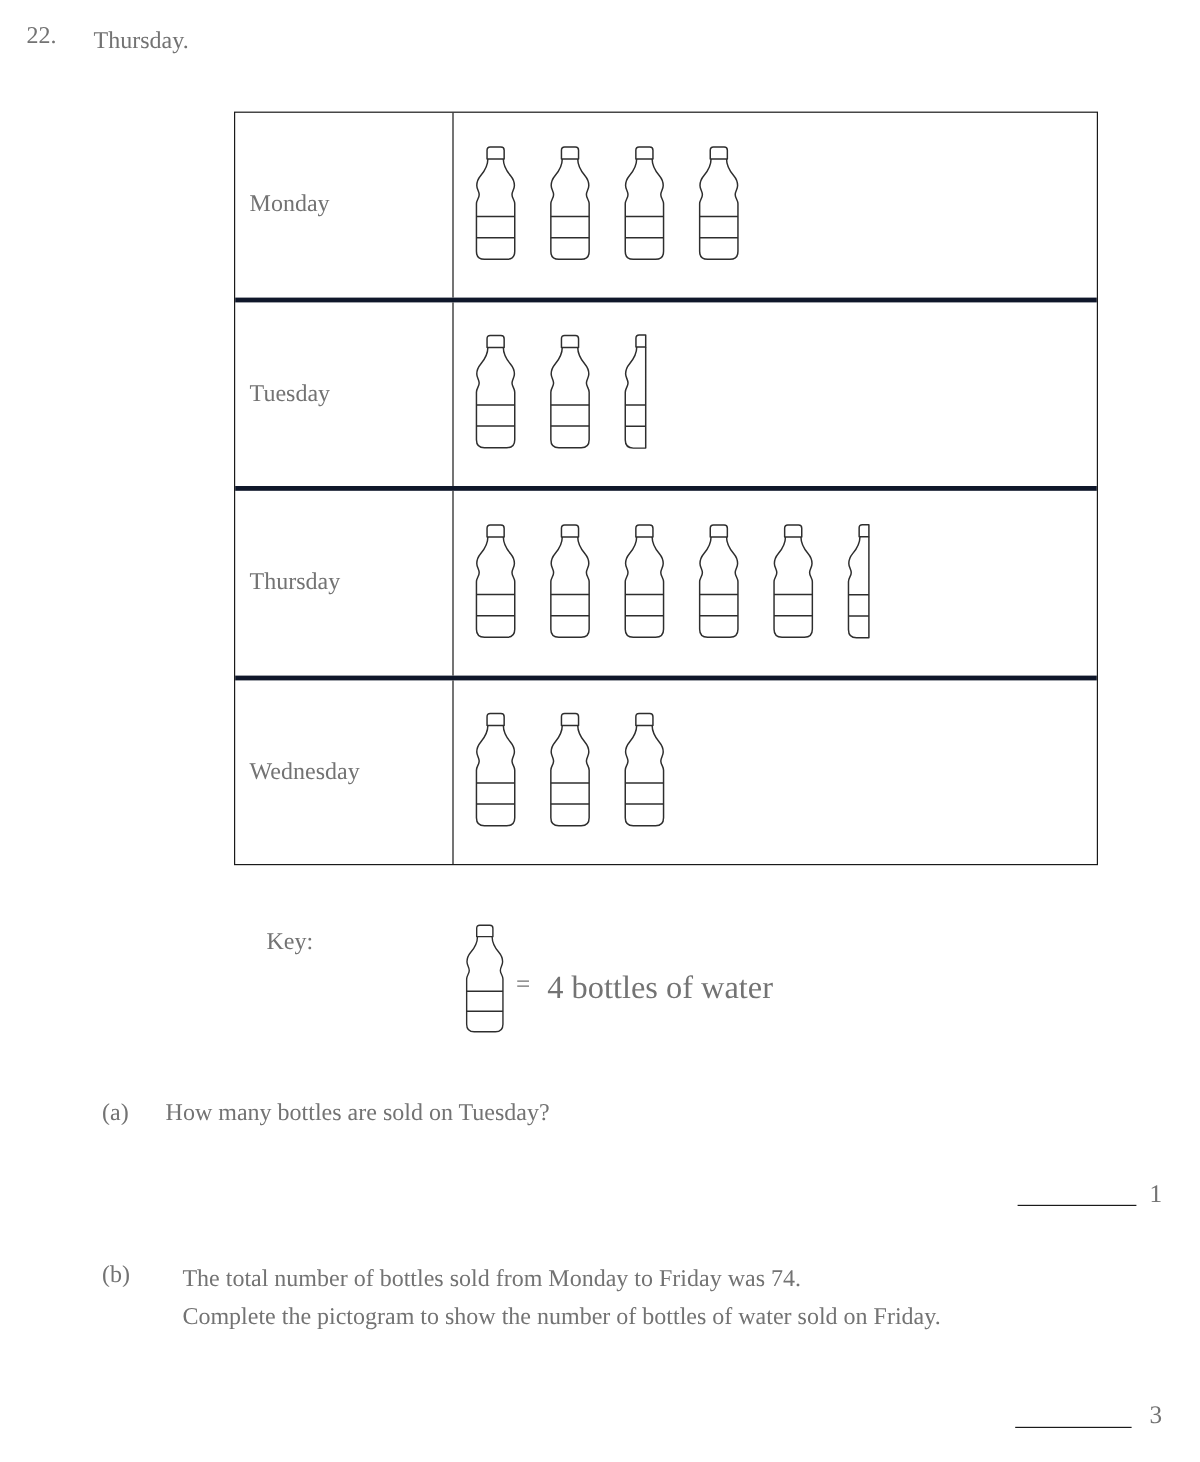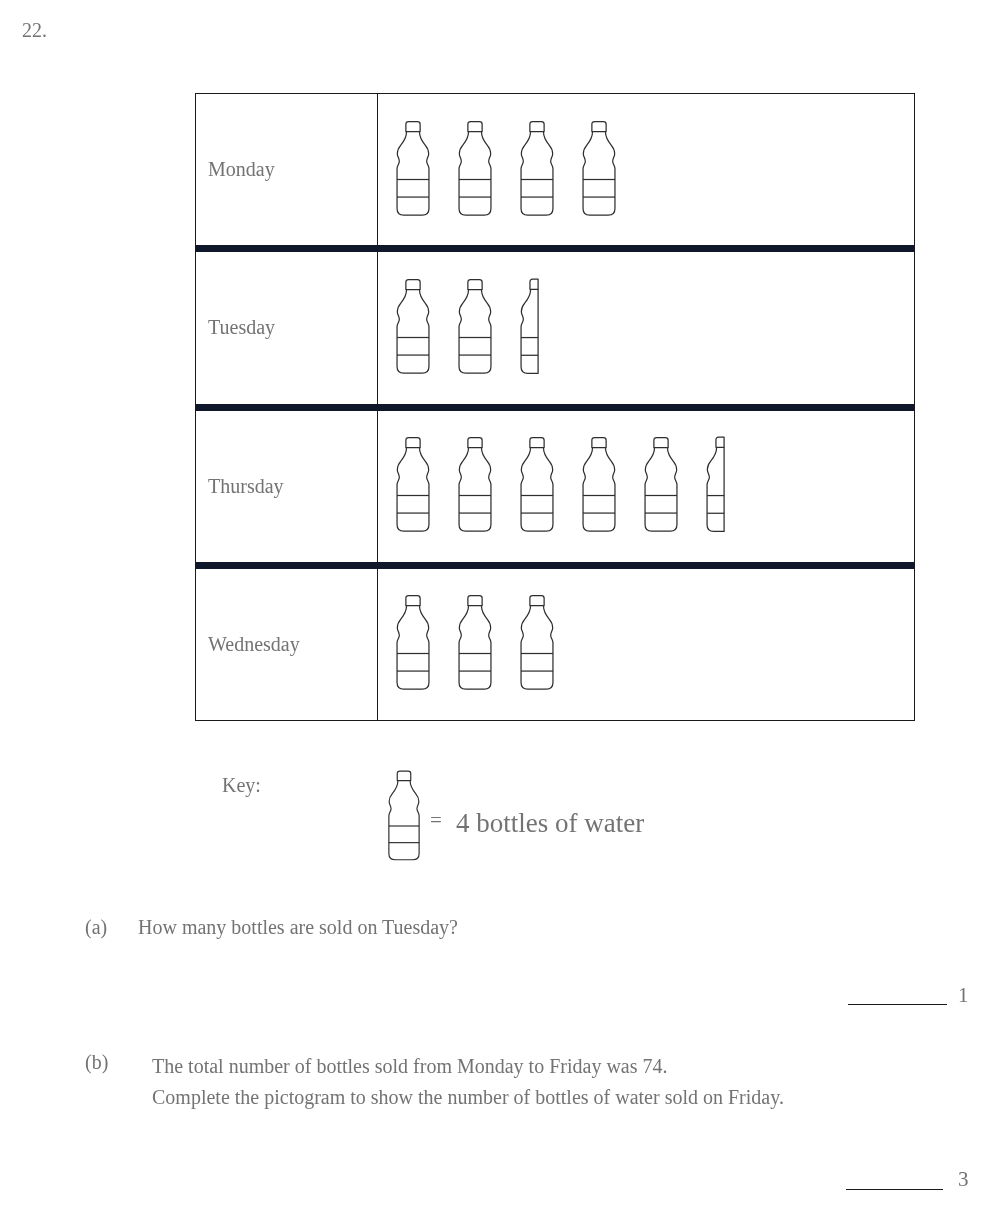--- a/index.html
+++ b/index.html
@@ -9,21 +9,21 @@
     color:#737373;font-size:20px;overflow:hidden;
   }
   .abs{position:absolute;}
   .q-num{left:22px;top:19px;}
   .q-intro{left:78px;top:19px;line-height:31px;}
 
   .pictogram{
     left:195px;top:93px;width:720px;height:628px;
     border:1.5px solid #1a1a1a;display:flex;flex-direction:column;box-sizing:border-box;
   }
-  .p-row{flex:1;display:flex;border-top:7px solid #0f172a;min-height:0;}
+  .p-row{flex:1;display:flex;border-top:4px solid #0f172a;min-height:0;}
   .p-row:first-child{border-top:none;}
   .p-label-cell{
     width:182px;border-right:1px solid #1a1a1a;display:flex;align-items:center;
     padding-left:12px;box-sizing:border-box;flex-shrink:0;
   }
   .p-symbol-cell{flex:1;display:flex;align-items:center;padding-left:16px;}
   .bottle{display:block;margin-right:24px;flex-shrink:0;}
 
   .key-label{left:222px;top:774px;}
   .key-bottle{left:386px;top:766px;width:36px;height:102px;}
@@ -41,20 +41,21 @@
   .ans-b{left:846px;top:1189px;width:97px;}
   .mark-b{left:958px;top:1167px;font-size:21px;}
 </style>
 </head>
 <body>
 
 <div class="page">
 
   <span class="abs q-num">22.</span>
   <div class="abs q-intro">
+    <div>Thursday.</div>
   </div>
 
   <div class="abs pictogram" id="pictogram">
       <div class="p-row">
         <div class="p-label-cell">
           <span>Monday</span>
         </div>
         <div class="p-symbol-cell">
           <svg class="bottle" width="38" height="100" viewBox="0 0 40 104" fill="none" stroke="#2e2e2e" stroke-width="1.3" stroke-linejoin="round">
             <path d="M12.5 11.5 V3.8 Q12.5 1 15.3 1 H24.7 Q27.5 1 27.5 3.8 V11.5 Z"></path>

